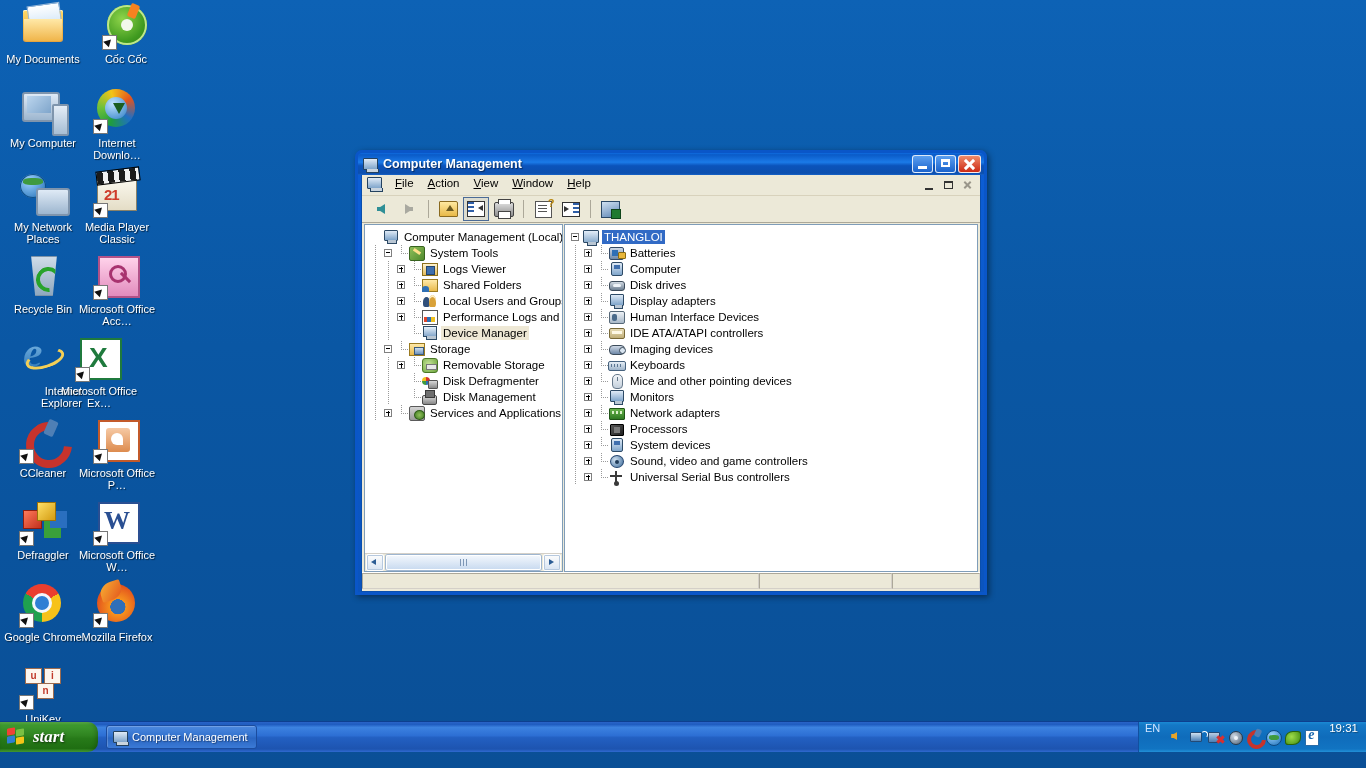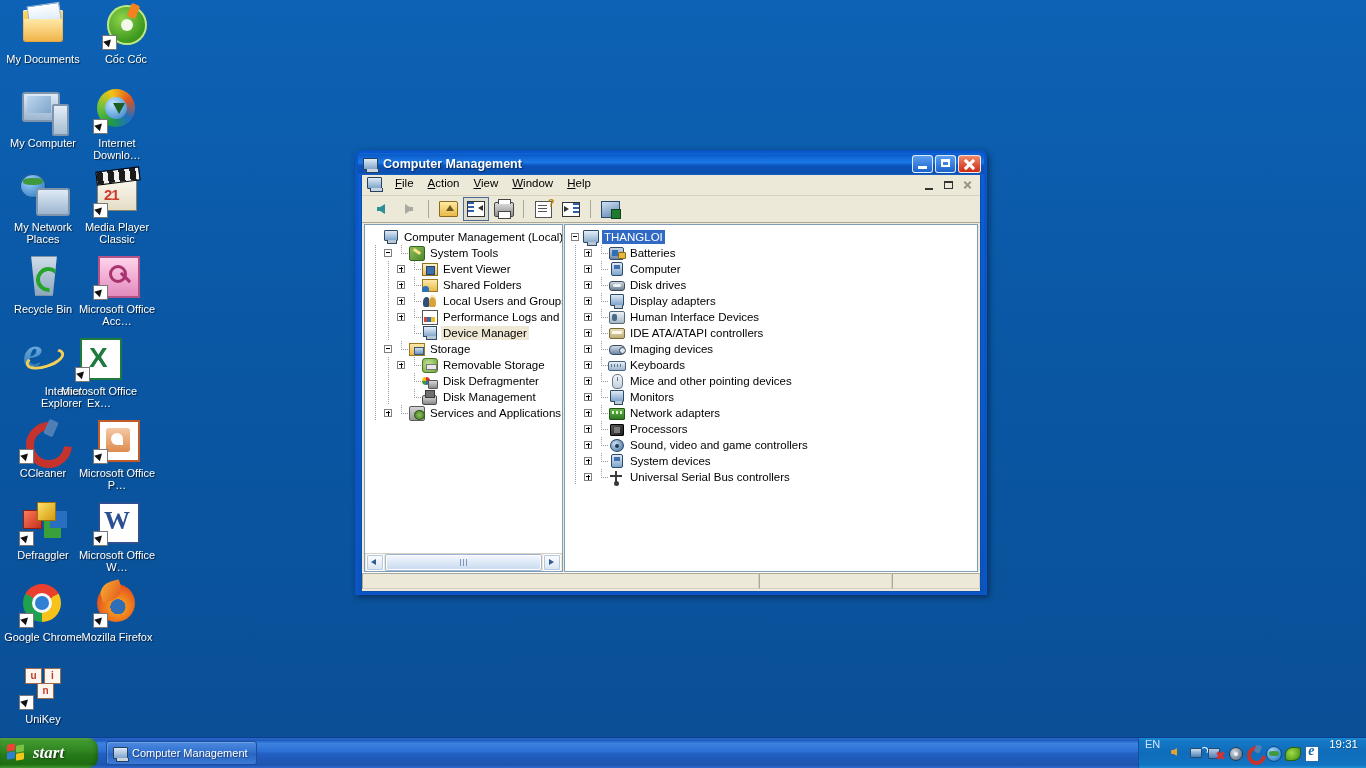--- a/index.html
+++ b/index.html
@@ -432,21 +432,21 @@
   
   #cm-status{height:18px;display:flex;background:#ECE9D8;border-top:1px solid #fff;}
   .sb-pane{border:1px solid #d4d0c8;border-top-color:#aca899;border-left-color:#aca899;
     height:16px;box-sizing:border-box;}
   #sb1{flex:1 1 auto;}
   #sb2{width:133px;}
   #sb3{width:88px;}
 
   
   #taskbar{
-    position:absolute;left:0;bottom:0;width:1366px;height:30px;
+    position:absolute;left:0;bottom:16px;width:1366px;height:30px;
     background:linear-gradient(180deg,#2a64c8 0%,#1f5cc0 8%,#3c82e0 18%,#2d6fd4 45%,#2360c2 52%,#1d54b0 90%,#2f6ad0 100%);
     border-top:1px solid #0d3f8f;display:flex;align-items:stretch;
   }
   #startbtn{
     width:98px;position:relative;display:flex;align-items:center;
     background:linear-gradient(180deg,#5cb24a 0%,#3f9a2f 10%,#2f8420 45%,#277a19 55%,#1f6e12 88%,#49a637 100%);
     border-radius:0 10px 10px 0;cursor:default;
     box-shadow:inset -2px 0 4px rgba(0,0,0,.2);
   }
   #startbtn .flag{position:relative;width:20px;height:18px;margin-left:7px;flex:0 0 auto;}
@@ -723,21 +723,21 @@
             <div class="trow">
               <span class="tline"></span>
               <span class="tline"></span>
               <span class="tog has plus">
                 <i class="pv"></i>
               </span>
               <span class="tline stub dash"></span>
               <span class="ticon">
                 <span class="i-eventv"></span>
               </span>
-              <span class="tlabel">Event Viewer</span>
+              <span class="tlabel">Logs Viewer</span>
             </div>
             <div class="trow">
               <span class="tline"></span>
               <span class="tline"></span>
               <span class="tog has plus">
                 <i class="pv"></i>
               </span>
               <span class="tline stub dash"></span>
               <span class="ticon">
                 <span class="i-shared"></span>
@@ -977,34 +977,34 @@
             </span>
             <span class="tlabel">Processors</span>
           </div>
           <div class="trow">
             <span class="tline"></span>
             <span class="tog has plus">
               <i class="pv"></i>
             </span>
             <span class="tline stub dash"></span>
             <span class="ticon">
+              <span class="d-sysdev"></span>
+            </span>
+            <span class="tlabel">System devices</span>
+          </div>
+          <div class="trow">
+            <span class="tline"></span>
+            <span class="tog has plus">
+              <i class="pv"></i>
+            </span>
+            <span class="tline stub dash"></span>
+            <span class="ticon">
               <span class="d-sound"></span>
             </span>
             <span class="tlabel">Sound, video and game controllers</span>
-          </div>
-          <div class="trow">
-            <span class="tline"></span>
-            <span class="tog has plus">
-              <i class="pv"></i>
-            </span>
-            <span class="tline stub dash"></span>
-            <span class="ticon">
-              <span class="d-sysdev"></span>
-            </span>
-            <span class="tlabel">System devices</span>
           </div>
           <div class="trow">
             <span class="tline"></span>
             <span class="tog has plus">
               <i class="pv"></i>
             </span>
             <span class="tline stub dash"></span>
             <span class="ticon">
               <span class="d-usb">
                 <i class="d-usbdot"></i>

